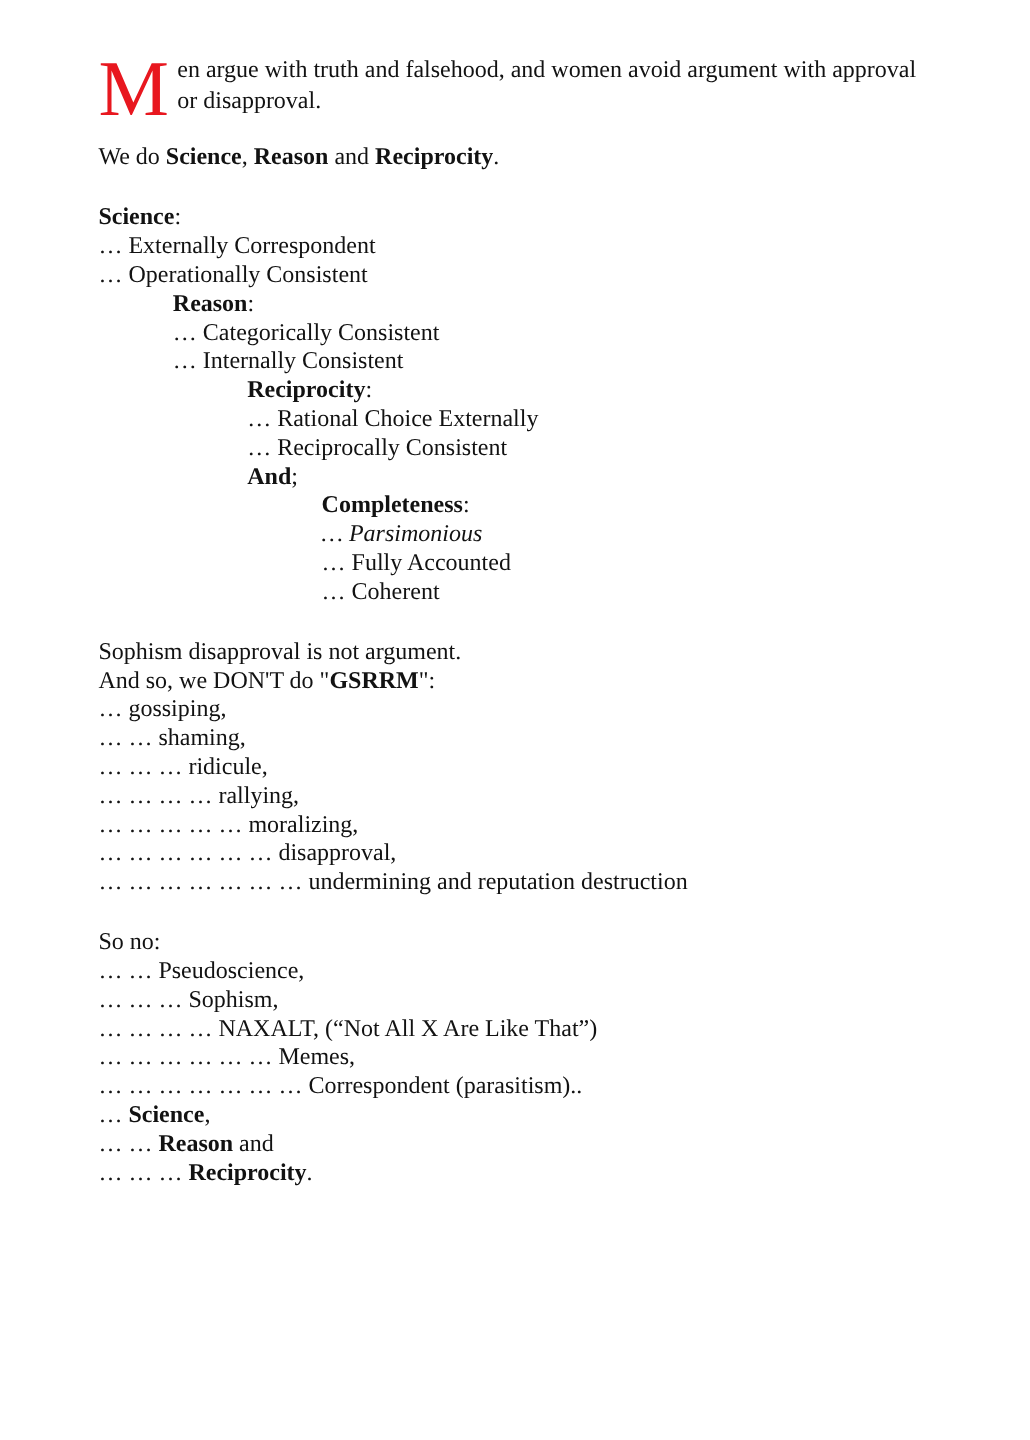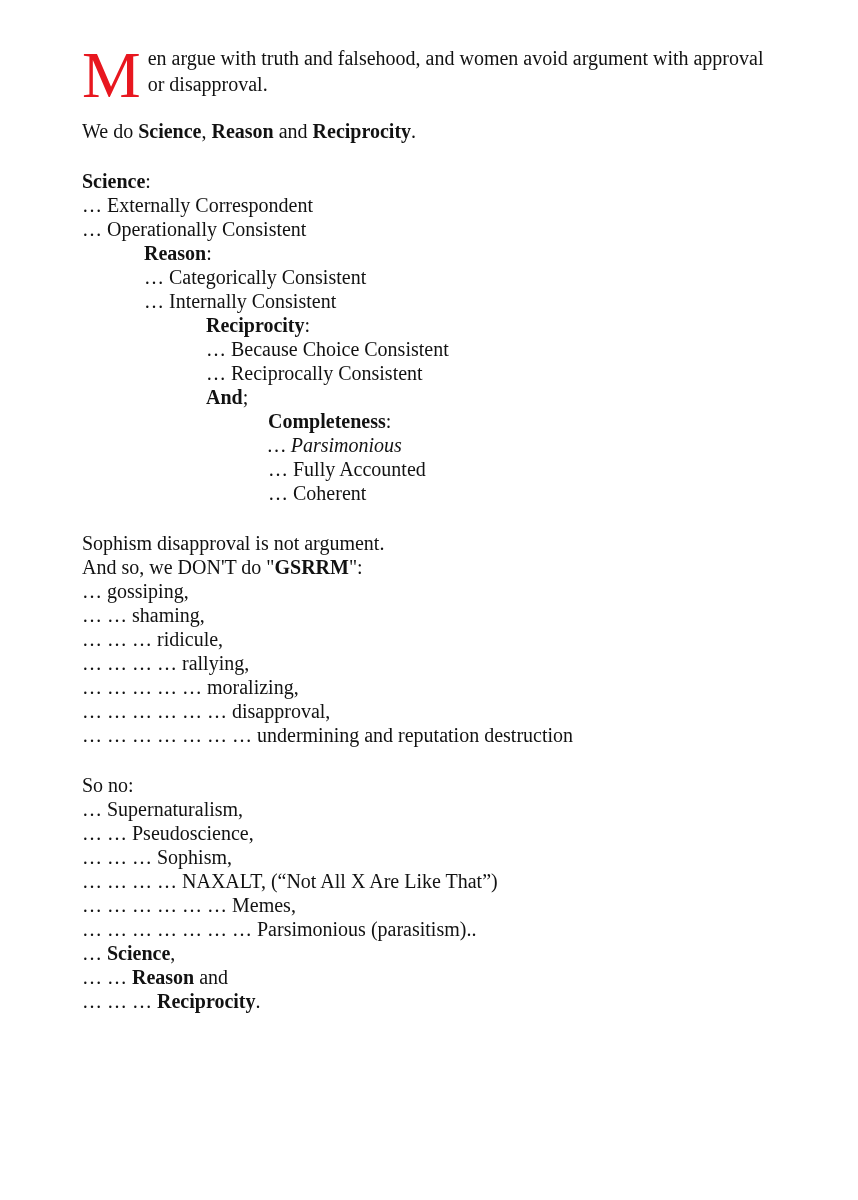--- a/index.html
+++ b/index.html
@@ -54,45 +54,44 @@
         <div class="line"><span>We do </span><span class="b">Science</span><span>, </span><span class="b">Reason</span><span> and </span><span class="b">Reciprocity</span><span>.</span></div>
       </div>
       <div class="para">
         <div class="line"><span class="b">Science</span><span>:</span></div>
         <div class="line"><span>… Externally Correspondent</span></div>
         <div class="line"><span>… Operationally Consistent</span></div>
         <div class="line" style="padding-left: 62px;"><span class="b">Reason</span><span>:</span></div>
         <div class="line" style="padding-left: 62px;"><span>… Categorically Consistent</span></div>
         <div class="line" style="padding-left: 62px;"><span>… Internally Consistent</span></div>
         <div class="line" style="padding-left: 124px;"><span class="b">Reciprocity</span><span>:</span></div>
-        <div class="line" style="padding-left: 124px;"><span>… Because Choice Consistent</span></div>
+        <div class="line" style="padding-left: 124px;"><span>… Rational Choice Externally</span></div>
         <div class="line" style="padding-left: 124px;"><span>… Reciprocally Consistent</span></div>
         <div class="line" style="padding-left: 124px;"><span class="b">And</span><span>;</span></div>
         <div class="line" style="padding-left: 186px;"><span class="b">Completeness</span><span>:</span></div>
         <div class="line" style="padding-left: 186px; font-style: italic;"><span>… Parsimonious</span></div>
         <div class="line" style="padding-left: 186px;"><span>… Fully Accounted</span></div>
         <div class="line" style="padding-left: 186px;"><span>… Coherent</span></div>
       </div>
       <div class="para">
         <div class="line"><span>Sophism disapproval is not argument.</span></div>
         <div class="line"><span>And so, we DON'T do "</span><span class="b">GSRRM</span><span>":</span></div>
         <div class="line"><span>… gossiping,</span></div>
         <div class="line"><span>… … shaming,</span></div>
         <div class="line"><span>… … … ridicule,</span></div>
         <div class="line"><span>… … … … rallying,</span></div>
         <div class="line"><span>… … … … … moralizing,</span></div>
         <div class="line"><span>… … … … … … disapproval,</span></div>
         <div class="line"><span>… … … … … … … undermining and reputation destruction</span></div>
       </div>
       <div class="para">
         <div class="line"><span>So no:</span></div>
-        <div class="line"><span>… Supernaturalism,</span></div>
         <div class="line"><span>… … Pseudoscience,</span></div>
         <div class="line"><span>… … … Sophism,</span></div>
         <div class="line"><span>… … … … NAXALT, (“Not All X Are Like That”)</span></div>
         <div class="line"><span>… … … … … … Memes,</span></div>
-        <div class="line"><span>… … … … … … … Parsimonious (parasitism)..</span></div>
+        <div class="line"><span>… … … … … … … Correspondent (parasitism)..</span></div>
         <div class="line"><span>… </span><span class="b">Science</span><span>,</span></div>
         <div class="line"><span>… … </span><span class="b">Reason</span><span> and</span></div>
         <div class="line"><span>… … … </span><span class="b">Reciprocity</span><span>.</span></div>
       </div>
     </div>
 </div>
 
 </body></html>

